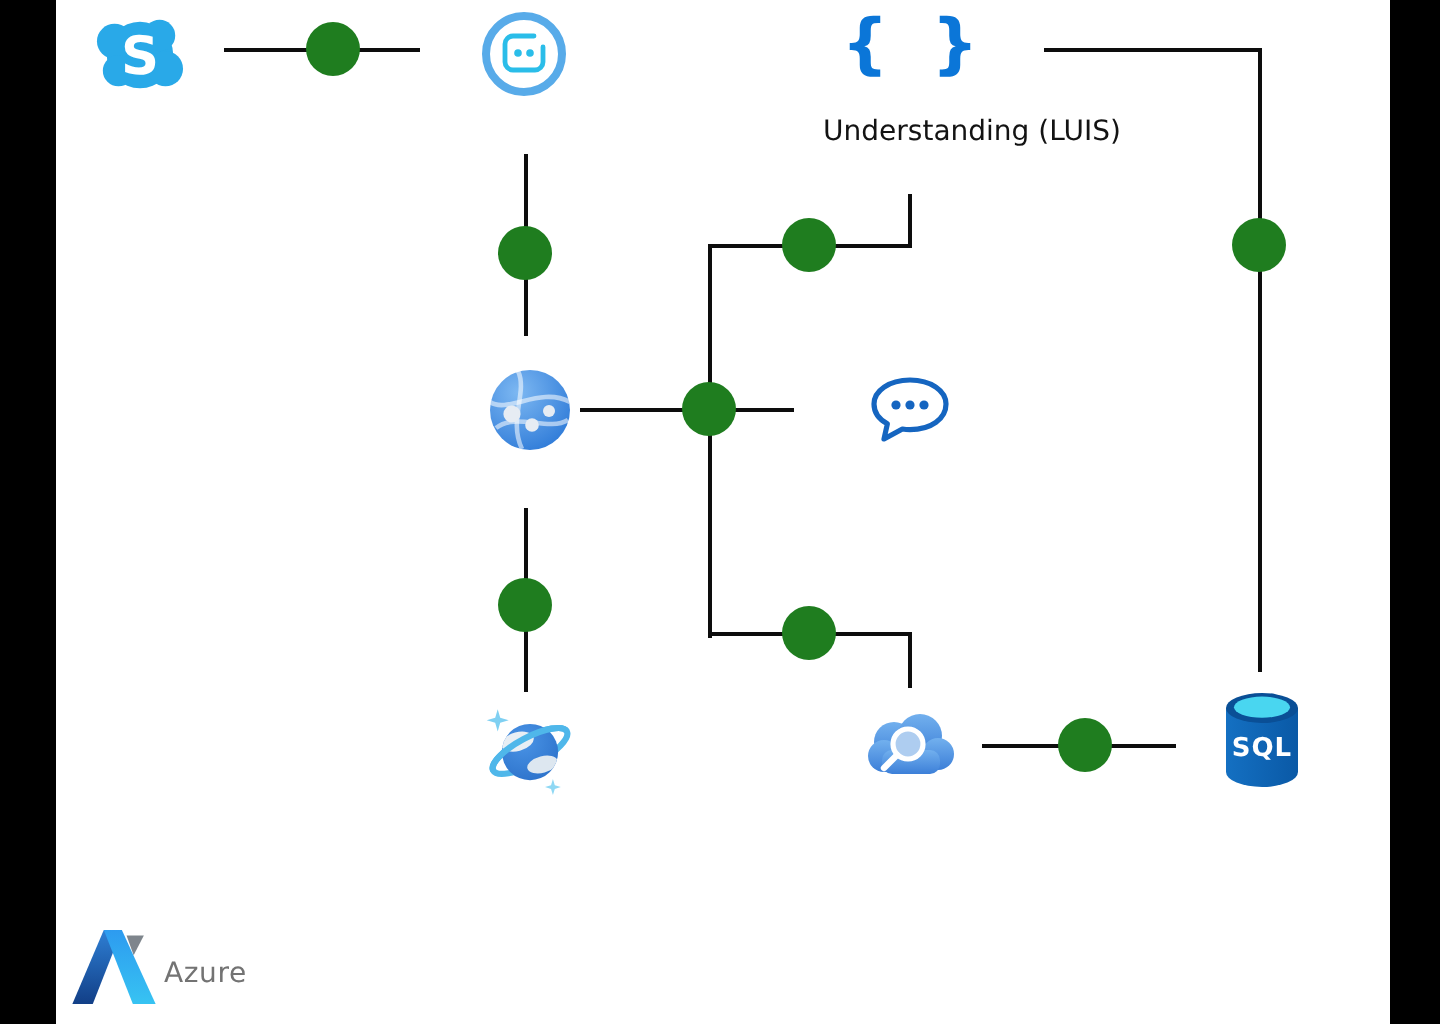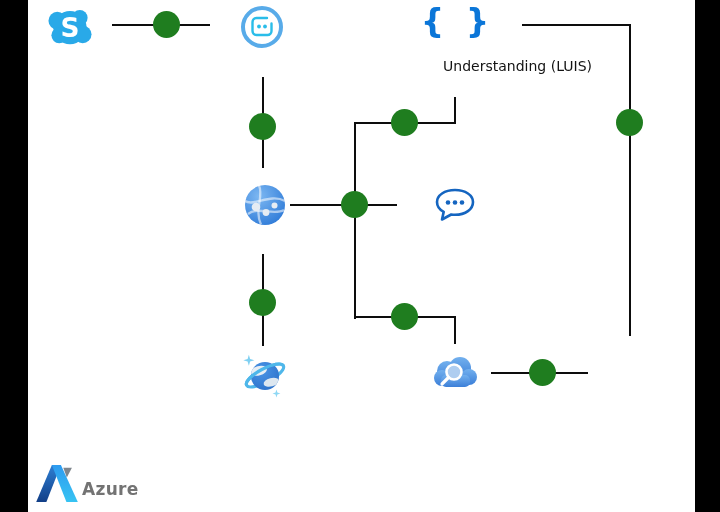--- a/index.html
+++ b/index.html
@@ -5,26 +5,26 @@
   html,body{margin:0;padding:0;background:#fff;}
   .stage{
     position:relative;width:720px;height:512px;background:#ffffff;overflow:hidden;
     font-family:"DejaVu Sans","Liberation Sans",sans-serif;
   }
   .bar{position:absolute;top:0;height:512px;background:#000;}
   .line{position:absolute;background:#0d0d0d;}
   .node{position:absolute;width:27px;height:27px;border-radius:50%;background:#1f7d1f;}
   .icon{position:absolute;}
   .icon svg{display:block;width:100%;height:100%;}
-  .lbl{position:absolute;color:#131313;font-size:14px;text-align:right;white-space:nowrap;}
+  .lbl{position:absolute;color:#131313;font-size:14px;text-align:center;white-space:nowrap;}
   .braces{
     position:absolute;color:#0b76d8;font-size:33px;font-weight:bold;
     text-align:center;word-spacing:10px;line-height:1;
   }
-  .wordmark{position:absolute;color:#737373;font-size:17px;font-weight:bold;letter-spacing:.3px;}
+  .wordmark{position:absolute;color:#737373;font-size:14px;font-weight:normal;letter-spacing:.3px;}
 </style>
 </head>
 <body>
 
 <div class="stage">
 
   <div class="bar" style="left:0;width:28px;"></div>
   <div class="bar" style="left:695px;width:25px;"></div>
 
   <div class="line" style="left:112px;top:24px;width:98px;height:2px;"></div>
@@ -145,20 +145,34 @@
         <circle cx="30" cy="14" r="11"></circle>
         <circle cx="39" cy="23" r="8"></circle>
         <circle cx="12" cy="24" r="8"></circle>
         <rect x="11" y="21" width="29" height="12" rx="5"></rect>
       </g>
       <circle cx="24" cy="18" r="7.5" fill="#aecdf0" stroke="#ffffff" stroke-width="2.6"></circle>
       <line x1="18.5" y1="23.5" x2="12" y2="30" stroke="#ffffff" stroke-width="3.2" stroke-linecap="round"></line>
     </svg>
   </div>
 
+  <div class="icon" style="left:610px;top:345px;width:42px;height:50px;">
+    <svg viewBox="0 0 42 50">
+      <defs>
+        <linearGradient id="gsql" x1="0" y1="0" x2="1" y2="0">
+          <stop offset="0" stop-color="#1470c2"></stop>
+            <stop offset="1" stop-color="#0a59a6"></stop>
+        </linearGradient>
+      </defs>
+      <path d="M3,9 V41 A18,7.5 0 0 0 39,41 V9 Z" fill="url(#gsql)"></path>
+      <ellipse cx="21" cy="9" rx="18" ry="7.5" fill="#0a4f96"></ellipse>
+      <ellipse cx="21" cy="8.6" rx="14" ry="5.3" fill="#49d6f0"></ellipse>
+      <text x="21" y="33" text-anchor="middle" font-size="13" font-weight="bold" fill="#ffffff" letter-spacing="0.5">SQL</text>
+    </svg>
+  </div>
 
   <div class="icon" style="left:35px;top:461px;width:44px;height:45px;">
     <svg viewBox="0 0 56 50">
       <defs>
         <linearGradient id="gaz1" x1="0" y1="0" x2="0" y2="1">
           <stop offset="0" stop-color="#2e7fd4"></stop>
             <stop offset="1" stop-color="#123f87"></stop>
         </linearGradient>
         <linearGradient id="gaz2" x1="0" y1="0" x2="0" y2="1">
           <stop offset="0" stop-color="#2d9bf0"></stop>

